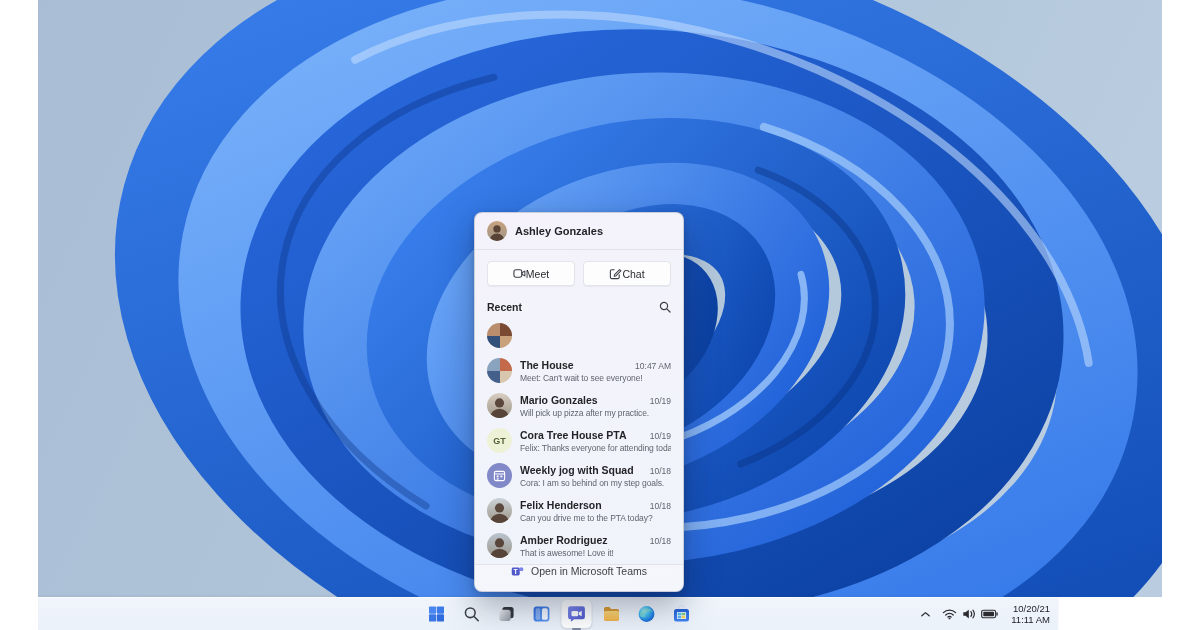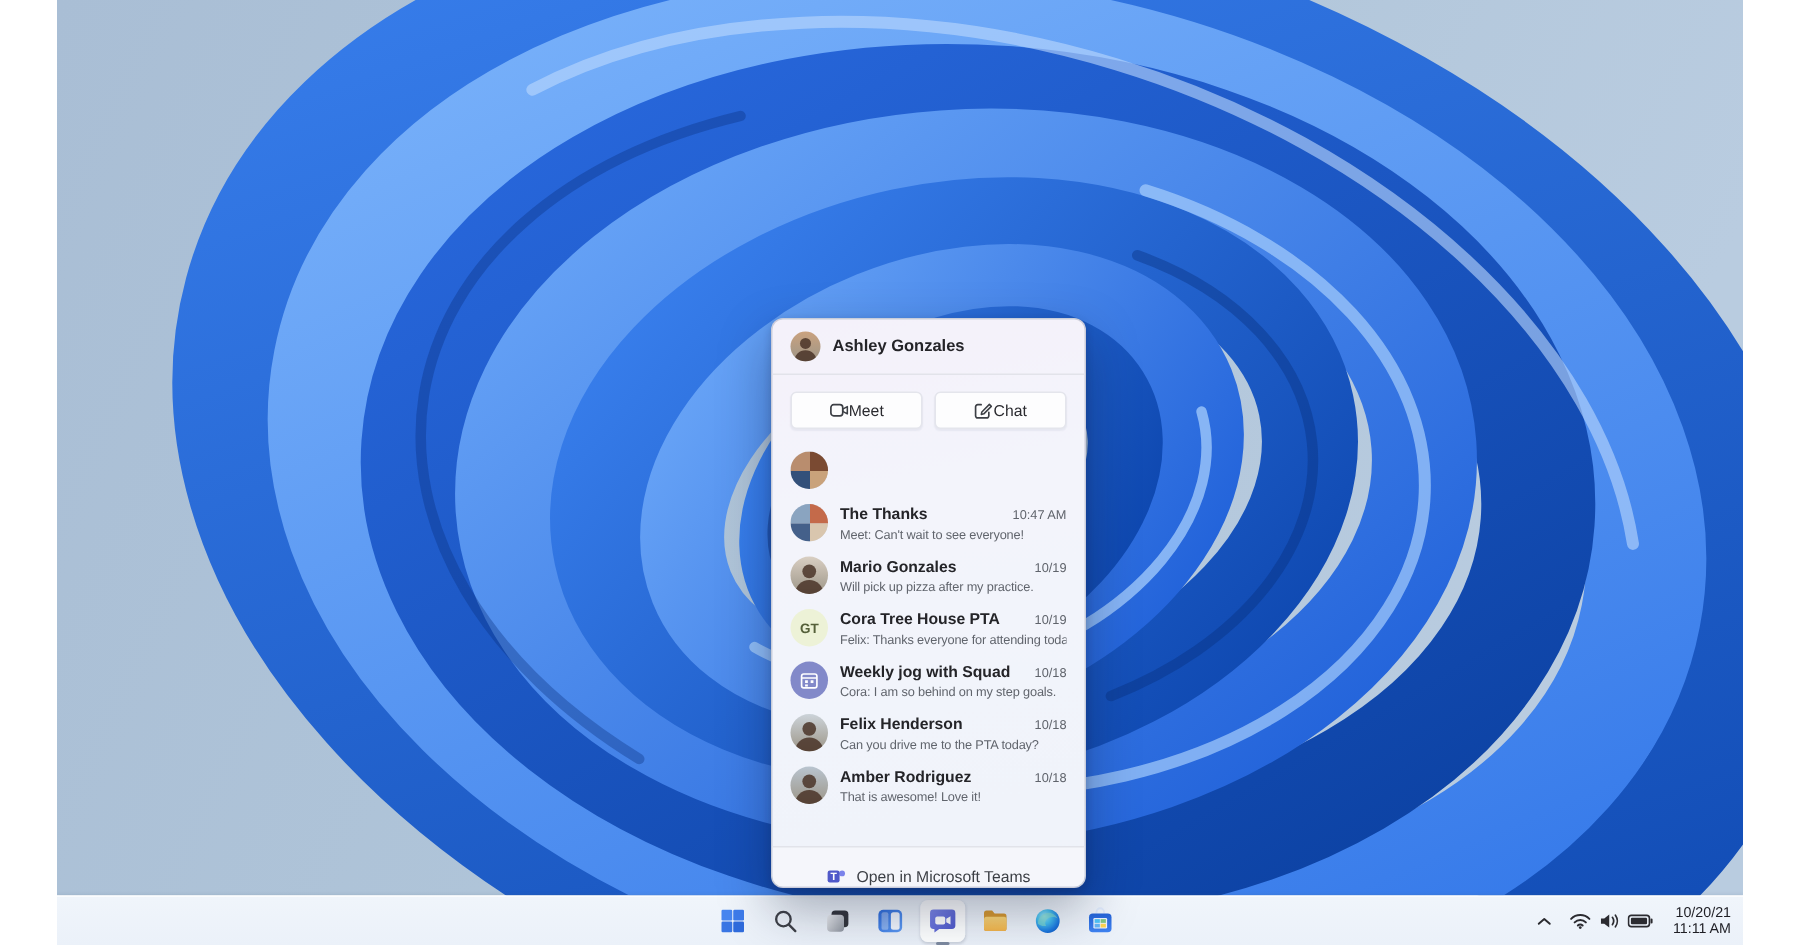--- a/index.html
+++ b/index.html
@@ -7,21 +7,21 @@
   body { font-family:"Liberation Sans", sans-serif; background:#ffffff; }
 
   .stage { position:relative; width:1200px; height:630px; background:#ffffff; overflow:hidden; }
   .screen { position:absolute; left:38px; top:0; width:1124px; height:630px; overflow:hidden; }
 
   
   .wallpaper { position:absolute; left:0; top:0; width:1124px; height:597px; }
 
   
   .chat-panel {
-    position:absolute; left:476px; top:212px; width:210px; height:380px;
+    position:absolute; left:436px; top:212px; width:210px; height:380px;
     background:linear-gradient(168deg,#f4f1fa 0%,#f3f4fb 35%,#eff3fa 100%);
     border:1px solid rgba(110,120,145,.30);
     border-radius:8px;
     box-shadow:0 14px 34px rgba(15,25,55,.35), 0 2px 6px rgba(15,25,55,.20);
     display:flex; flex-direction:column; overflow:hidden;
     z-index:5;
   }
   .cp-header { display:flex; align-items:center; gap:8px; padding:8px 12px; height:36px; flex:0 0 auto; }
   .cp-header .avatar { width:20px; height:20px; }
   .cp-name { font-size:11px; font-weight:bold; color:#242428; }
@@ -47,25 +47,25 @@
     font-size:9px; font-weight:bold; position:relative; background:#d7dbe2;
   }
   .av-grid { position:absolute; inset:0; display:grid; grid-template-columns:1fr 1fr; grid-template-rows:1fr 1fr; }
   .av-grid div { width:100%; height:100%; }
   .conv-main { flex:1 1 auto; min-width:0; padding-top:1px; }
   .conv-line1 { display:flex; align-items:baseline; justify-content:space-between; gap:6px; }
   .conv-name { font-size:10.5px; font-weight:bold; color:#242428; white-space:nowrap; overflow:hidden; }
   .conv-time { font-size:8.5px; color:#60646c; white-space:nowrap; flex:0 0 auto; }
   .conv-preview { font-size:8.5px; color:#60646c; white-space:nowrap; overflow:hidden; margin-top:2px; letter-spacing:-0.1px; }
 
-  .cp-footer { flex:0 0 auto; border-top:1px solid #e2e3ea; height:27px; display:flex; align-items:flex-end; justify-content:center; gap:7px; font-size:10.5px; color:#3c3f45; background:rgba(248,249,252,.6); cursor:default; }
+  .cp-footer { flex:0 0 auto; border-top:1px solid #e2e3ea; height:27px; display:flex; align-items:flex-start; justify-content:center; gap:7px; font-size:10.5px; color:#3c3f45; background:rgba(248,249,252,.6); cursor:default; }
 
   
   .taskbar {
-    position:absolute; left:0; bottom:0; width:1124px; height:33px;
+    position:absolute; left:0; bottom:0; width:1020px; height:33px;
     background:linear-gradient(180deg,#f0f5fb 0%,#ebf1f9 100%);
     border-top:1px solid rgba(255,255,255,.75);
     box-shadow:0 -1px 2px rgba(60,80,110,.10);
     display:flex; align-items:center; z-index:4;
   }
   .tb-center { position:absolute; left:50%; top:0; height:100%; transform:translateX(-46%); display:flex; align-items:center; gap:5px; }
   .tb-btn { position:relative; width:30px; height:28px; display:flex; align-items:center; justify-content:center; border-radius:5px; cursor:default; }
   .tb-btn.active { background:rgba(255,255,255,.95); box-shadow:0 1px 2px rgba(50,60,90,.18); }
   .tb-btn .indicator { position:absolute; bottom:-2px; left:50%; transform:translateX(-50%); width:9px; height:2.5px; border-radius:2px; background:#7d8aa0; }
   .tb-btn svg { display:block; }
@@ -149,20 +149,27 @@
         </div>
         <div class="cp-btn">
           <svg width="13" height="13" viewBox="0 0 14 14">
             <path d="M11 8.5 V11 a1.5 1.5 0 0 1 -1.5 1.5 H3 A1.5 1.5 0 0 1 1.5 11 V4.5 A1.5 1.5 0 0 1 3 3 H5.5" fill="none" stroke="#3c3f45" stroke-width="1.2" stroke-linecap="round"></path>
             <path d="M6 8.2 L11.4 2.8 L12.8 4.2 L7.4 9.6 L5.6 10 Z" fill="none" stroke="#3c3f45" stroke-width="1.1" stroke-linejoin="round"></path>
           </svg>
           <span>Chat</span>
         </div>
       </div>
 
+      <div class="cp-recent-row">
+        <span class="cp-recent-label">Recent</span>
+        <svg width="12" height="12" viewBox="0 0 12 12">
+          <circle cx="5" cy="5" r="3.6" fill="none" stroke="#3c3f45" stroke-width="1.2"></circle>
+          <line x1="7.8" y1="7.8" x2="11" y2="11" stroke="#3c3f45" stroke-width="1.2" stroke-linecap="round"></line>
+        </svg>
+      </div>
 
       <div class="cp-list" id="conv-list">
   <div class="conv-row">
     <div class="avatar">
               <div class="av-grid">
                 <div style="background: rgb(185, 141, 110);"></div>
                 <div style="background: rgb(122, 74, 50);"></div>
                 <div style="background: rgb(51, 80, 122);"></div>
                 <div style="background: rgb(201, 162, 123);"></div>
               </div>
@@ -173,21 +180,21 @@
     <div class="avatar">
               <div class="av-grid">
                 <div style="background: rgb(138, 164, 192);"></div>
                 <div style="background: rgb(196, 106, 74);"></div>
                 <div style="background: rgb(68, 96, 138);"></div>
                 <div style="background: rgb(217, 198, 174);"></div>
               </div>
             </div>
     <div class="conv-main">
       <div class="conv-line1">
-        <span class="conv-name">The Thanks</span>
+        <span class="conv-name">The House</span>
         <span class="conv-time">10:47 AM</span>
       </div>
       <div class="conv-preview">Meet: Can't wait to see everyone!</div>
     </div>
   </div>
 
   <div class="conv-row">
     <div class="avatar" style="background: linear-gradient(rgb(217, 207, 195), rgb(157, 150, 136));">
               <svg width="100%" height="100%" viewBox="0 0 24 24">
                 <circle cx="12" cy="9.5" r="4.4" fill="rgba(74,52,40,0.85)"></circle>

